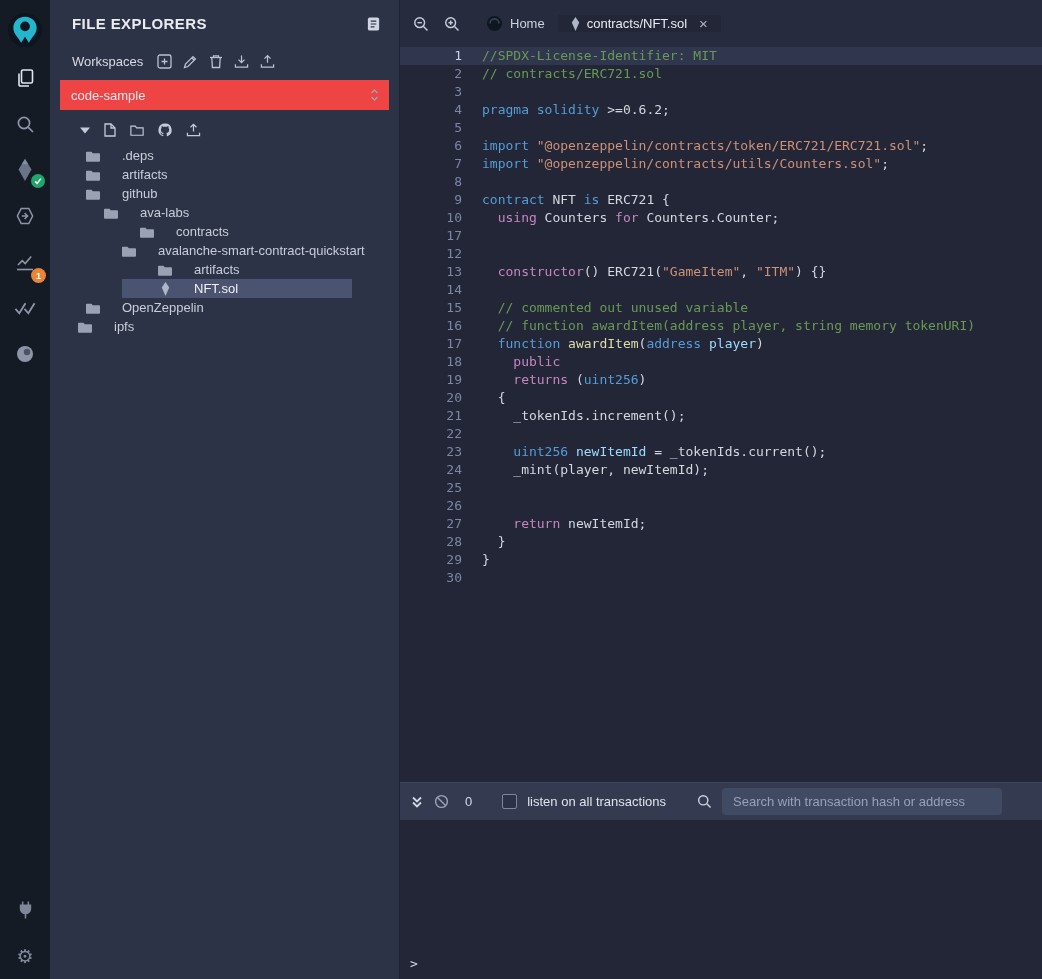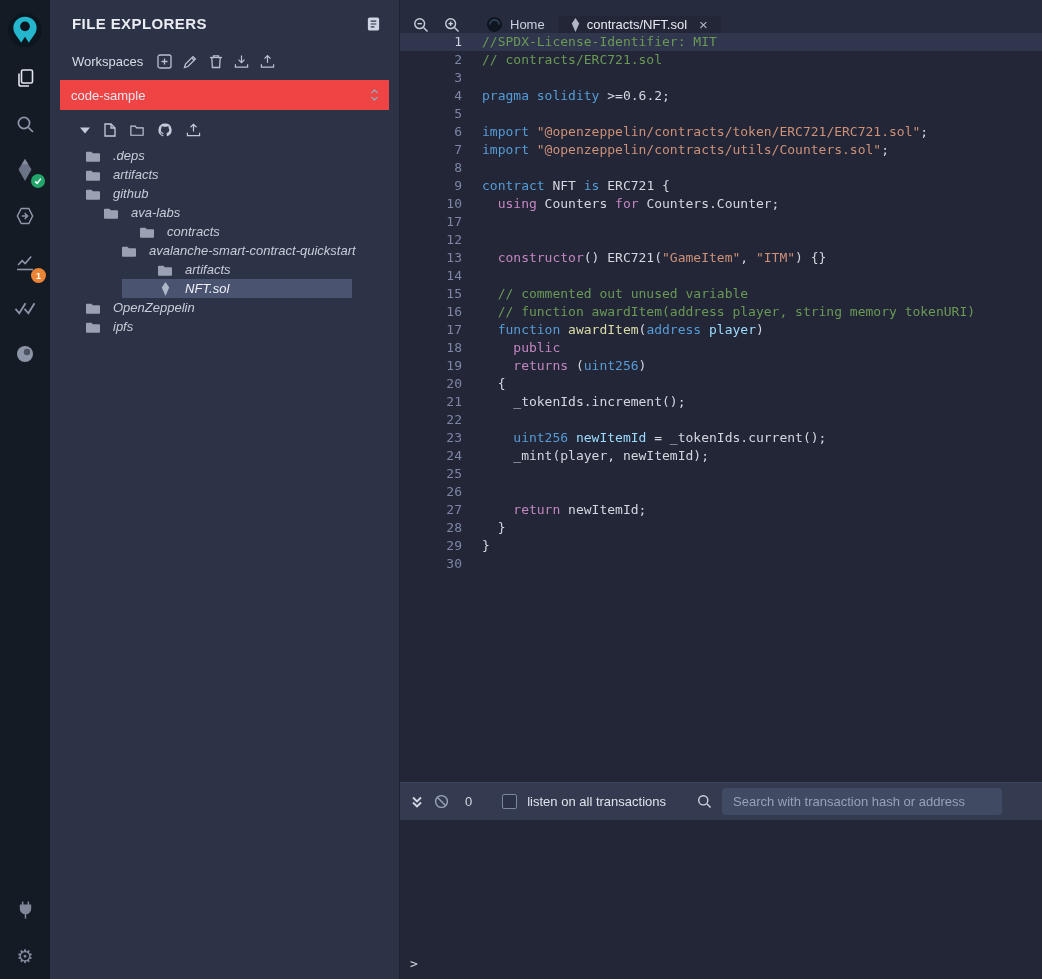--- a/index.html
+++ b/index.html
@@ -31,30 +31,30 @@
   .ws-label { font-size:13px; color:#d8dce6; margin-right:14px; }
   .ws-actions { display:flex; align-items:center; gap:11px; }
   .ws-actions span { display:flex; cursor:pointer; }
   .workspace-select { margin:7px 10px 0 10px; height:30px; background:#ef4444;
                       display:flex; align-items:center; justify-content:space-between;
                       padding:0 10px 0 11px; font-size:13px; color:#e4e7ef; cursor:pointer; }
   .tree-toolbar { display:flex; align-items:center; gap:14px; padding:13px 0 7px 30px; }
   .tree-toolbar span { display:flex; cursor:pointer; }
   .tree { margin-top:2px; font-size:13px; }
   .tree-row { height:19px; display:flex; align-items:center; cursor:pointer; white-space:nowrap; }
-  .row-inner { display:flex; align-items:center; gap:13px; height:19px;font-style:italic; }
+  .row-inner { display:flex; align-items:center; gap:22px; height:19px; }
   .tree-icon { display:flex; width:14px; justify-content:center; flex-shrink:0; }
   .tree-label { color:#c8cdd9; }
   .tree-row.selected .row-inner { background:#4a5470; margin-left:-36px; padding-left:36px;
                                   width:230px; }
   .tree-row.selected .tree-label { color:#f0f2f7; }
 
   
   .mainarea { flex:1; min-width:0; display:flex; flex-direction:column; }
-  .tabbar { height:33px; flex-shrink:0; background:#262c3e; display:flex; align-items:flex-end; }
+  .tabbar { height:47px; flex-shrink:0; background:#262c3e; display:flex; align-items:center; }
   .zoom-controls { display:flex; align-items:center; gap:15px; padding:0 13px; }
   .zoom-controls span { display:flex; cursor:pointer; }
   .tab { display:flex; align-items:center; gap:7px; padding:0 13px; font-size:13px;
          color:#ccd1de; cursor:pointer; }
   .tab.active { background:#222637; color:#e9ebf2; }
   .tab-close { font-size:15px; color:#aeb6c8; margin-left:5px; cursor:pointer; }
 
   .editor { flex:1; background:#222637; overflow:hidden;
             font-family:"DejaVu Sans Mono","Liberation Mono",monospace; font-size:13px; }
   .code-line { display:flex; height:18px; line-height:18px; }
@@ -331,21 +331,21 @@
         <div class="tree-row" style="padding-left: 36px;">
           <span class="row-inner">
             <span class="tree-icon">
               <svg width="14" height="12" viewBox="0 0 16 13">
                 <path d="M1 1.5 h5.2 l1.6 1.9 H15 a1 1 0 0 1 1 1 V12 a1 1 0 0 1-1 1 H1 a1 1 0 0 1-1-1 V2.5 a1 1 0 0 1 1-1z" fill="#99a1b3"></path>
               </svg>
             </span>
             <span class="tree-label">OpenZeppelin</span>
           </span>
         </div>
-        <div class="tree-row" style="padding-left: 36px; text-align: center;">
+        <div class="tree-row" style="padding-left: 28px; text-align: center;">
           <span class="row-inner">
             <span class="tree-icon">
               <svg width="14" height="12" viewBox="0 0 16 13">
                 <path d="M1 1.5 h5.2 l1.6 1.9 H15 a1 1 0 0 1 1 1 V12 a1 1 0 0 1-1 1 H1 a1 1 0 0 1-1-1 V2.5 a1 1 0 0 1 1-1z" fill="#99a1b3"></path>
               </svg>
             </span>
             <span class="tree-label">ipfs</span>
           </span>
         </div>
       </div>

